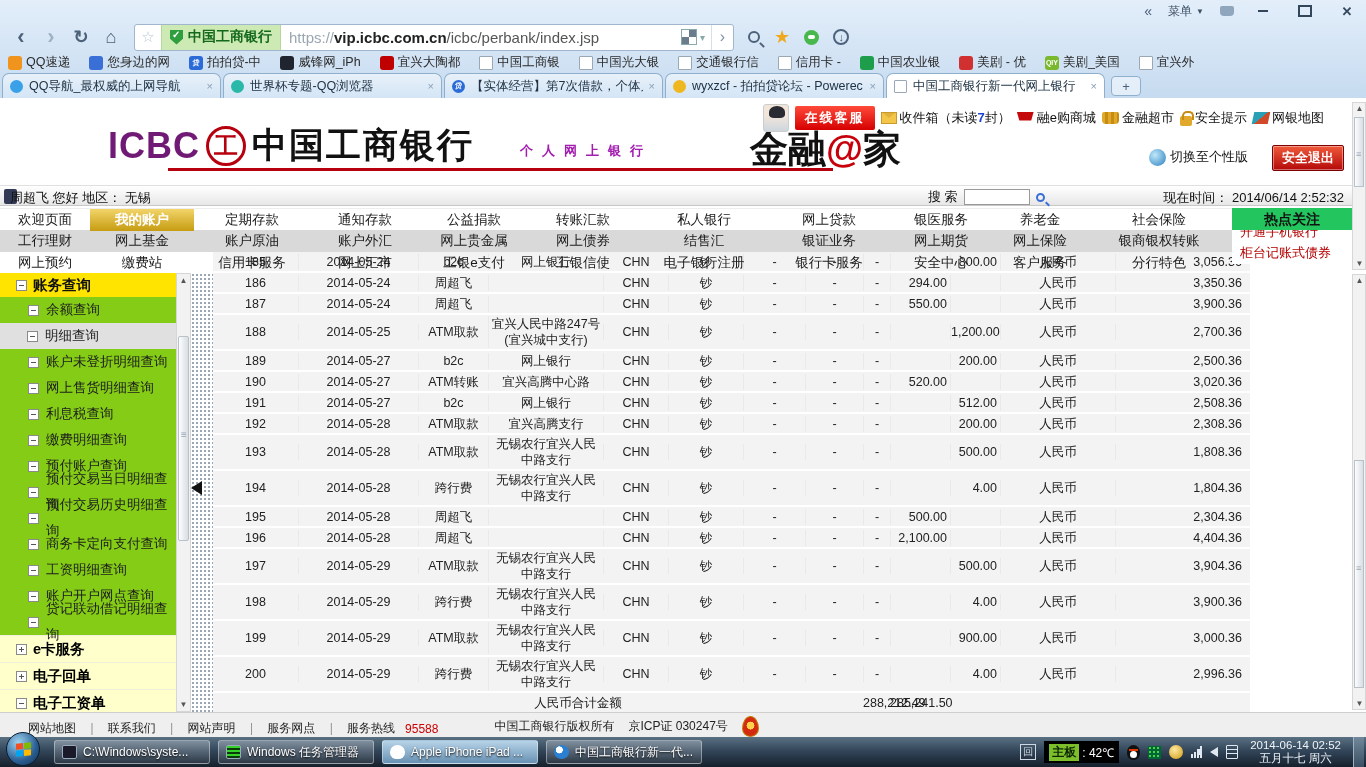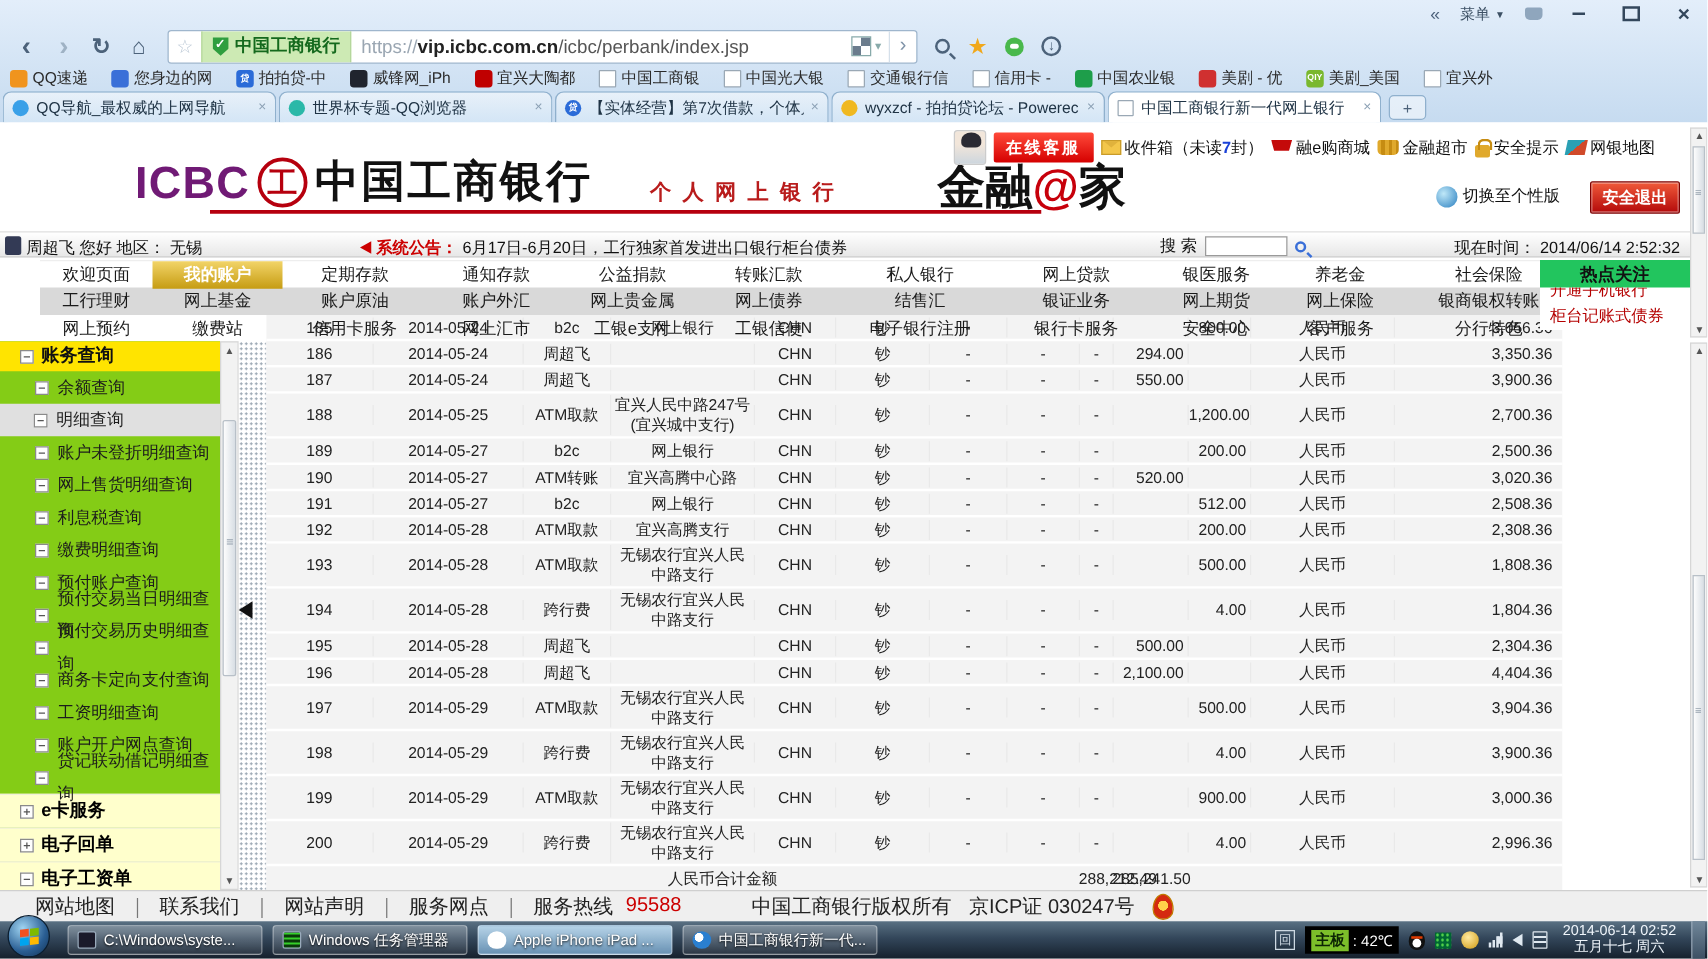--- a/index.html
+++ b/index.html
@@ -70,22 +70,22 @@
   
   .page { position:absolute; top:98px; left:0; width:1366px; height:639px; background:#fff; overflow:hidden; }
 
   .site-header { position:absolute; top:0; left:0; width:1352px; height:88px; background:#fff; }
   .logo-row { position:absolute; top:24px; left:108px; display:flex; align-items:center; }
   .logo-en { font-size:36px; font-weight:900; color:#701a75; letter-spacing:1px; }
   .emblem { width:40px; height:40px; border:3px solid #b6000e; border-radius:50%; margin:0 6px; color:#b6000e;
             display:flex; align-items:center; justify-content:center; font-size:24px; font-weight:900; }
   .logo-cn { font-size:35px; font-weight:900; color:#111; letter-spacing:2px; }
   .red-line { position:absolute; top:70px; left:168px; width:665px; height:3px; background:#b6000e; }
-  .subtitle { position:absolute; top:44px; left:520px; font-family:Liberation Serif, serif; font-size:17px;
-              font-weight:bold; letter-spacing:9px; color:#b91c1c; }
+  .subtitle { position:absolute; top:44px; left:520px; font-family:Liberation Serif, serif; font-size:13px;
+              font-weight:bold; letter-spacing:9px; color:#a21caf; }
   .brand { position:absolute; top:26px; left:750px; font-size:38px; font-weight:900; color:#111; }
   .brand .at { color:#c7000b; }
   .quick { position:absolute; top:6px; right:28px; display:flex; align-items:center; gap:6px; font-size:13px; color:#111; }
   .quick .q-item { display:flex; align-items:center; gap:3px; }
   .avatar { width:26px; height:28px; border-radius:3px; background:linear-gradient(#f2e6da 40%,#cdd6de);
             position:relative; overflow:hidden; border:1px solid #ccc; }
   .avatar::before { content:""; position:absolute; top:1px; left:5px; width:16px; height:12px; background:#2a2a33; border-radius:50% 50% 30% 30%; }
   .svc-btn { background:linear-gradient(#ff4a3a,#d50000); color:#fff; font-weight:bold; padding:3px 10px; border-radius:2px;
              letter-spacing:2px; }
   .env { width:16px; height:12px; background:#f3c64a; border:1px solid #c89b2a; position:relative; }
@@ -98,34 +98,34 @@
   .mapic { width:16px; height:12px; background:linear-gradient(135deg,#2aa0b4 50%,#d04a2a 50%); transform:skewX(-12deg); }
   .switch { position:absolute; top:50px; right:104px; display:flex; align-items:center; gap:4px; font-size:13px; color:#111; }
   .globe { width:17px; height:17px; border-radius:50%; background:radial-gradient(circle at 35% 35%,#bfe8f8,#2a7fc0); }
   .logout-btn { position:absolute; top:47px; right:8px; background:linear-gradient(#f05a3a,#b40a0a); border:1px solid #7e0000;
                 color:#fff; font-size:13px; font-weight:bold; padding:3px 9px; border-radius:2px; box-shadow:inset 0 0 0 1px rgba(255,255,255,.4); }
 
   .user-bar { position:absolute; top:87px; left:0; width:1352px; height:21px;
               background:linear-gradient(#ffffff,#e7e7e7); border-top:1px solid #e0e0e0; border-bottom:1px solid #c8c8c8;
               font-size:13px; color:#111; }
   .ub-ava { position:absolute; left:4px; top:3px; width:13px; height:15px; background:#333a55; border-radius:2px; }
-  .greeting { position:absolute; left:21px; top:3px; }
+  .greeting { position:absolute; left:10px; top:3px; }
   .announce { position:absolute; left:288px; top:3px; display:flex; align-items:center; gap:4px; }
   .ann-ic { width:0; height:0; border-top:5px solid transparent; border-bottom:5px solid transparent; border-right:9px solid #c00; }
   .ann-label { color:#c00; font-weight:bold; }
   .searchbox { position:absolute; left:928px; top:2px; display:flex; align-items:center; gap:6px; }
   .searchbox input { width:66px; height:16px; border:1px solid #9a9a9a; font-size:11px; }
   .s-mag { width:9px; height:9px; border:2px solid #3a6fd8; border-radius:50%; position:relative; }
   .s-mag::after { content:""; position:absolute; width:5px; height:2px; background:#3a6fd8; transform:rotate(45deg); left:7px; top:8px; }
   .nowtime { position:absolute; right:8px; top:3px; }
 
   
   .nav-menu { position:absolute; top:110px; left:0; width:1232px; z-index:5; font-size:13.5px; color:#1a1a1a; }
   .nav-row { display:grid; grid-template-columns:90px 104px 116px 110px 108px 110px 132px 118px 106px 92px 146px;
-             height:22px; line-height:22px; text-align:center;margin-left:32px; }
+             height:22px; line-height:22px; text-align:center; }
   .nav-row.r0 { background:#fff; border-top:1px solid #eee; }
   .nav-row.r1 { background:#d9d9d9; }
   .nav-row.r2 { background:transparent; }
   .nav-cell.active { background:linear-gradient(#f2d468,#c69c12); color:#fff; font-weight:bold; }
 
   .hot-panel { position:absolute; top:110px; left:1232px; width:120px; z-index:6; background:#fff; }
   .hot-title { height:22px; line-height:22px; background:#22c55e; text-align:center; font-weight:bold; font-size:14px; color:#111; }
   .hot-item { color:#b40000; font-size:13px; padding:3px 4px 2px 8px; }
   .hot-item.clipped { height:11px; overflow:hidden; padding-top:0; }
   .hot-item.clipped span { display:block; margin-top:-7px; }
@@ -170,21 +170,21 @@
   .fs { position:absolute; left:1352px; width:14px; background:#f2f2f2; border:1px solid #d6d6d6; }
   .fs-top { top:4px; height:168px; }
   .fs-bot { top:176px; height:436px; }
   .fs .thumb { position:absolute; left:1px; width:10px; background:linear-gradient(90deg,#fdfdfd,#d8dee4); border:1px solid #b8c0c8; }
   .fs-top .thumb { top:14px; height:70px; }
   .fs-bot .thumb { top:185px; height:228px; }
   .fs .thumb::after { content:"≡"; position:absolute; left:1px; top:45%; color:#98a4b0; font-size:9px; }
 
   
   .site-footer { position:absolute; top:614px; left:0; width:1366px; height:25px; background:#efefef;
-                 border-top:1px solid #cfcfcf; display:flex; align-items:center; font-size:16px; color:#222; }
+                 border-top:1px solid #cfcfcf; display:flex; align-items:flex-end; font-size:12px; color:#222; }
   .f-links { display:flex; align-items:center; gap:10px; padding-left:28px; }
   .f-sep { color:#777; }
   .hotline-num { color:#c00; }
   .f-copy { margin-left:56px; display:flex; align-items:center; gap:14px; }
   .f-badge { width:17px; height:21px; background:radial-gradient(circle at 50% 45%,#ffd24a 30%,#d42a10 32%);
              border-radius:50% 50% 50% 50%/60% 60% 40% 40%; border:1px solid #c07a00; }
 
   
   .taskbar { position:absolute; bottom:0; left:0; width:1366px; height:30px; z-index:50;
              background:linear-gradient(#5a7183,#33465a 45%,#15202c); display:flex; align-items:center; }
@@ -400,25 +400,20 @@
       <div class="switch">
         <span class="globe"></span>
         <span>切换至个性版</span>
       </div>
       <div class="logout-btn">安全退出</div>
     </div>
 
     <div class="user-bar">
       <span class="ub-ava"></span>
       <span class="greeting">周超飞 您好  地区：  无锡</span>
-      <span class="announce">
-        <span class="ann-ic"></span>
-        <span class="ann-label">系统公告：</span>
-        <span>6月17日-6月20日，工行独家首发进出口银行柜台债券</span>
-      </span>
       <span class="searchbox">
         <span>搜 索</span>
         <input style="">
         <span class="s-mag"></span>
       </span>
       <span class="nowtime">现在时间： 2014/06/14 2:52:32</span>
     </div>
 
     <div class="nav-menu" id="navmenu">
         <div class="nav-row r0">

